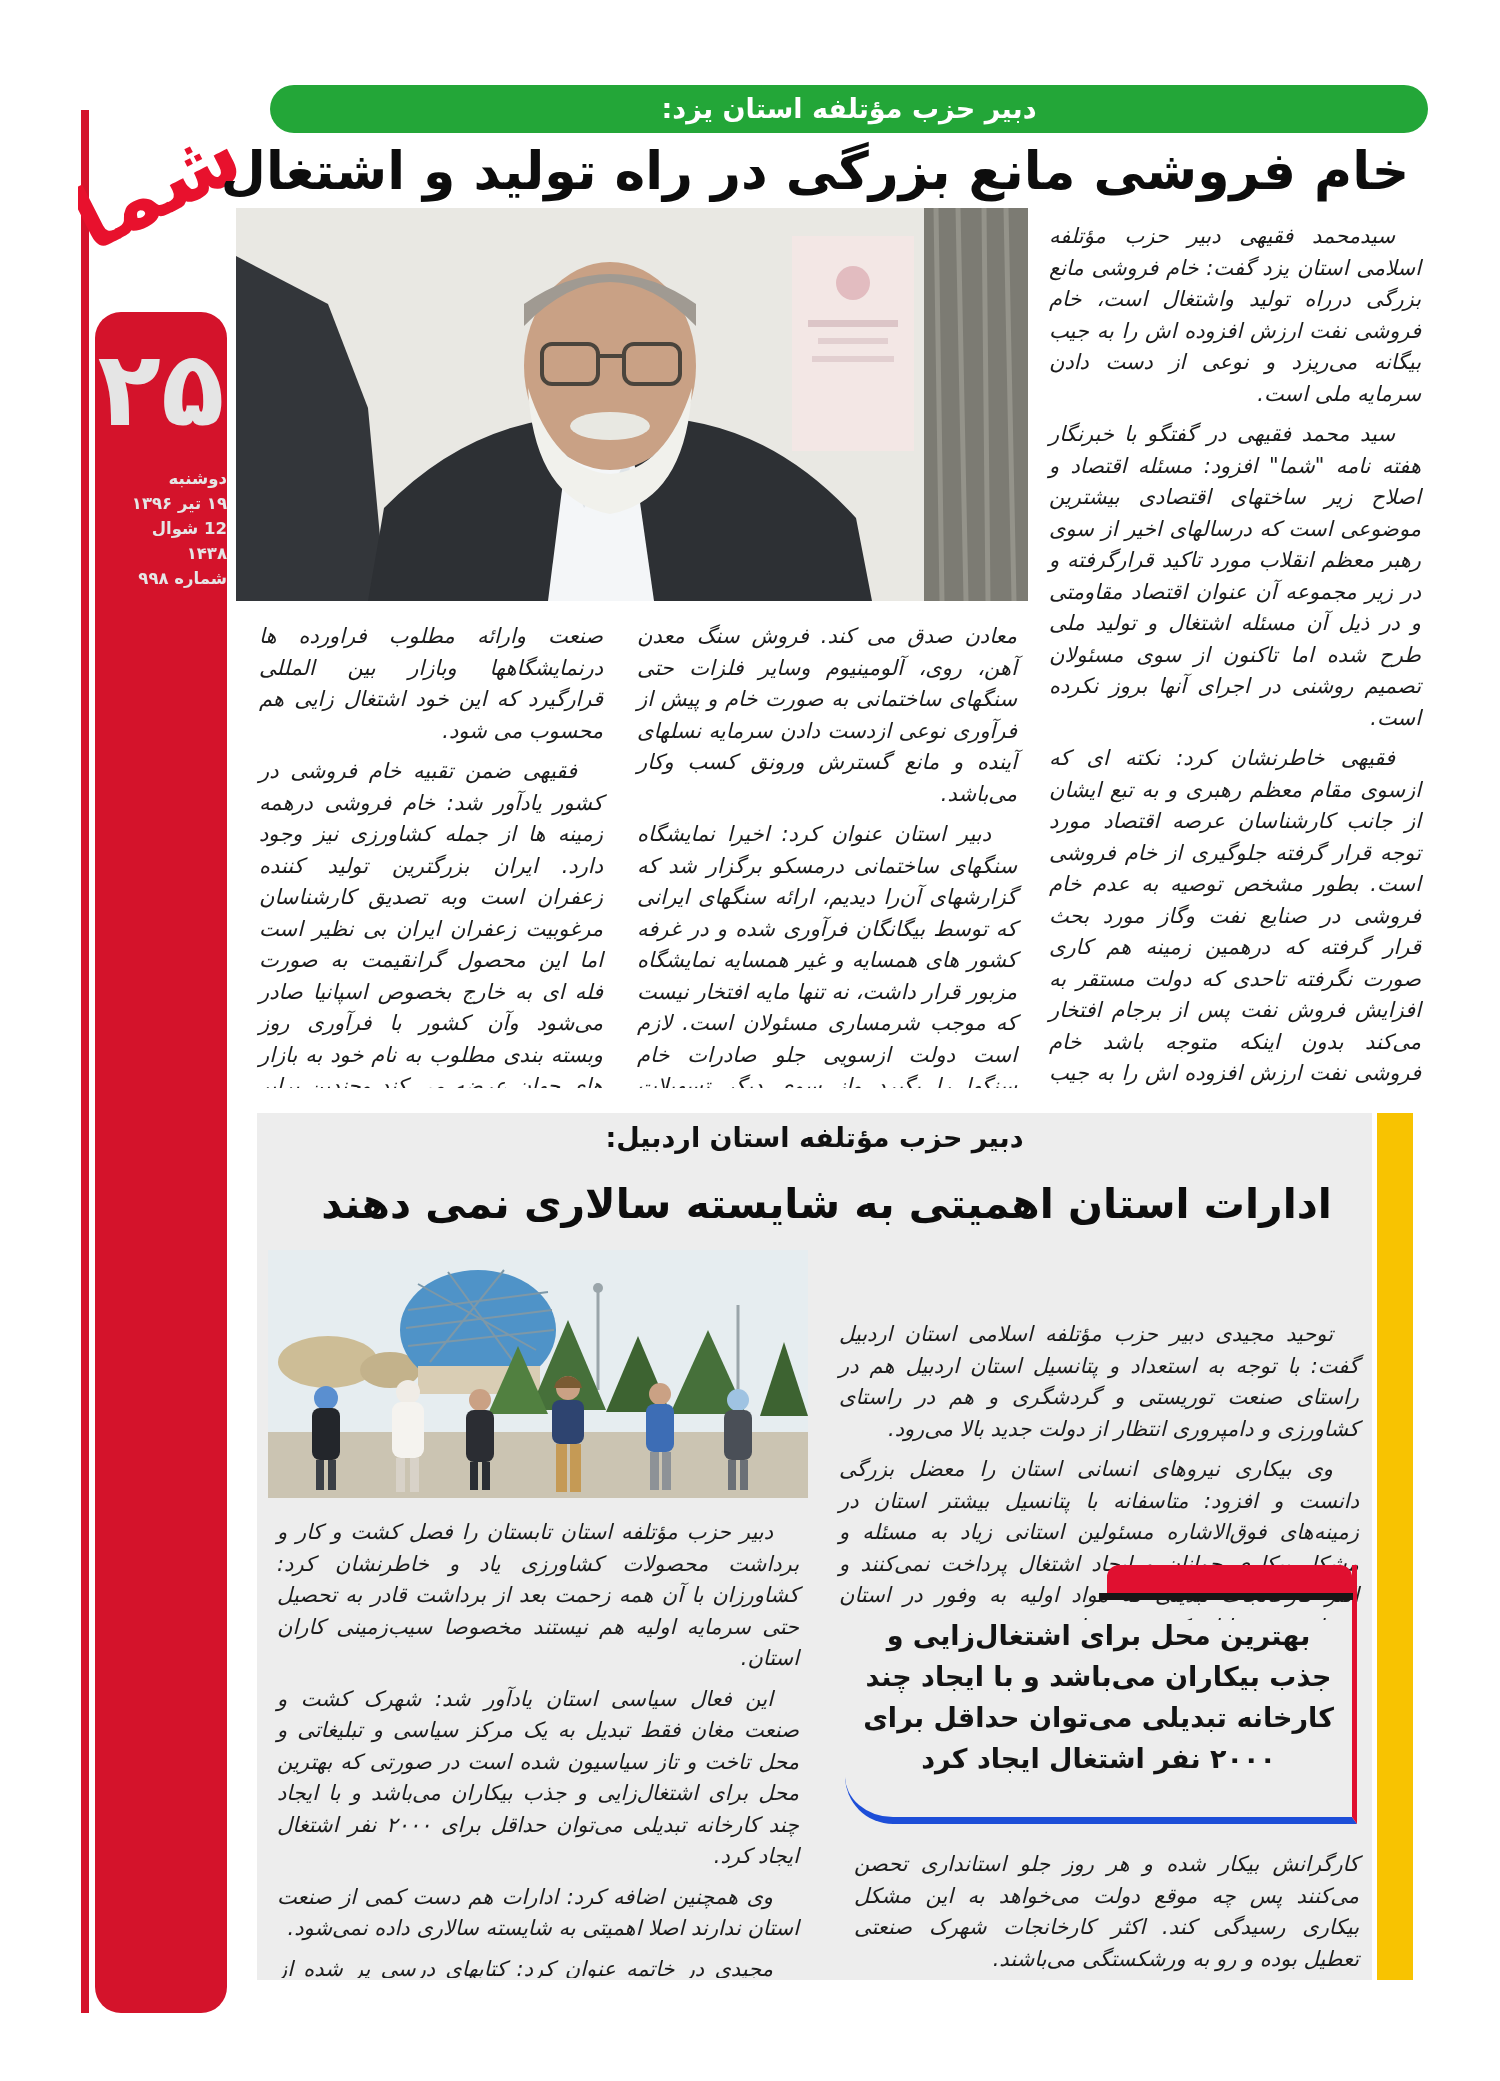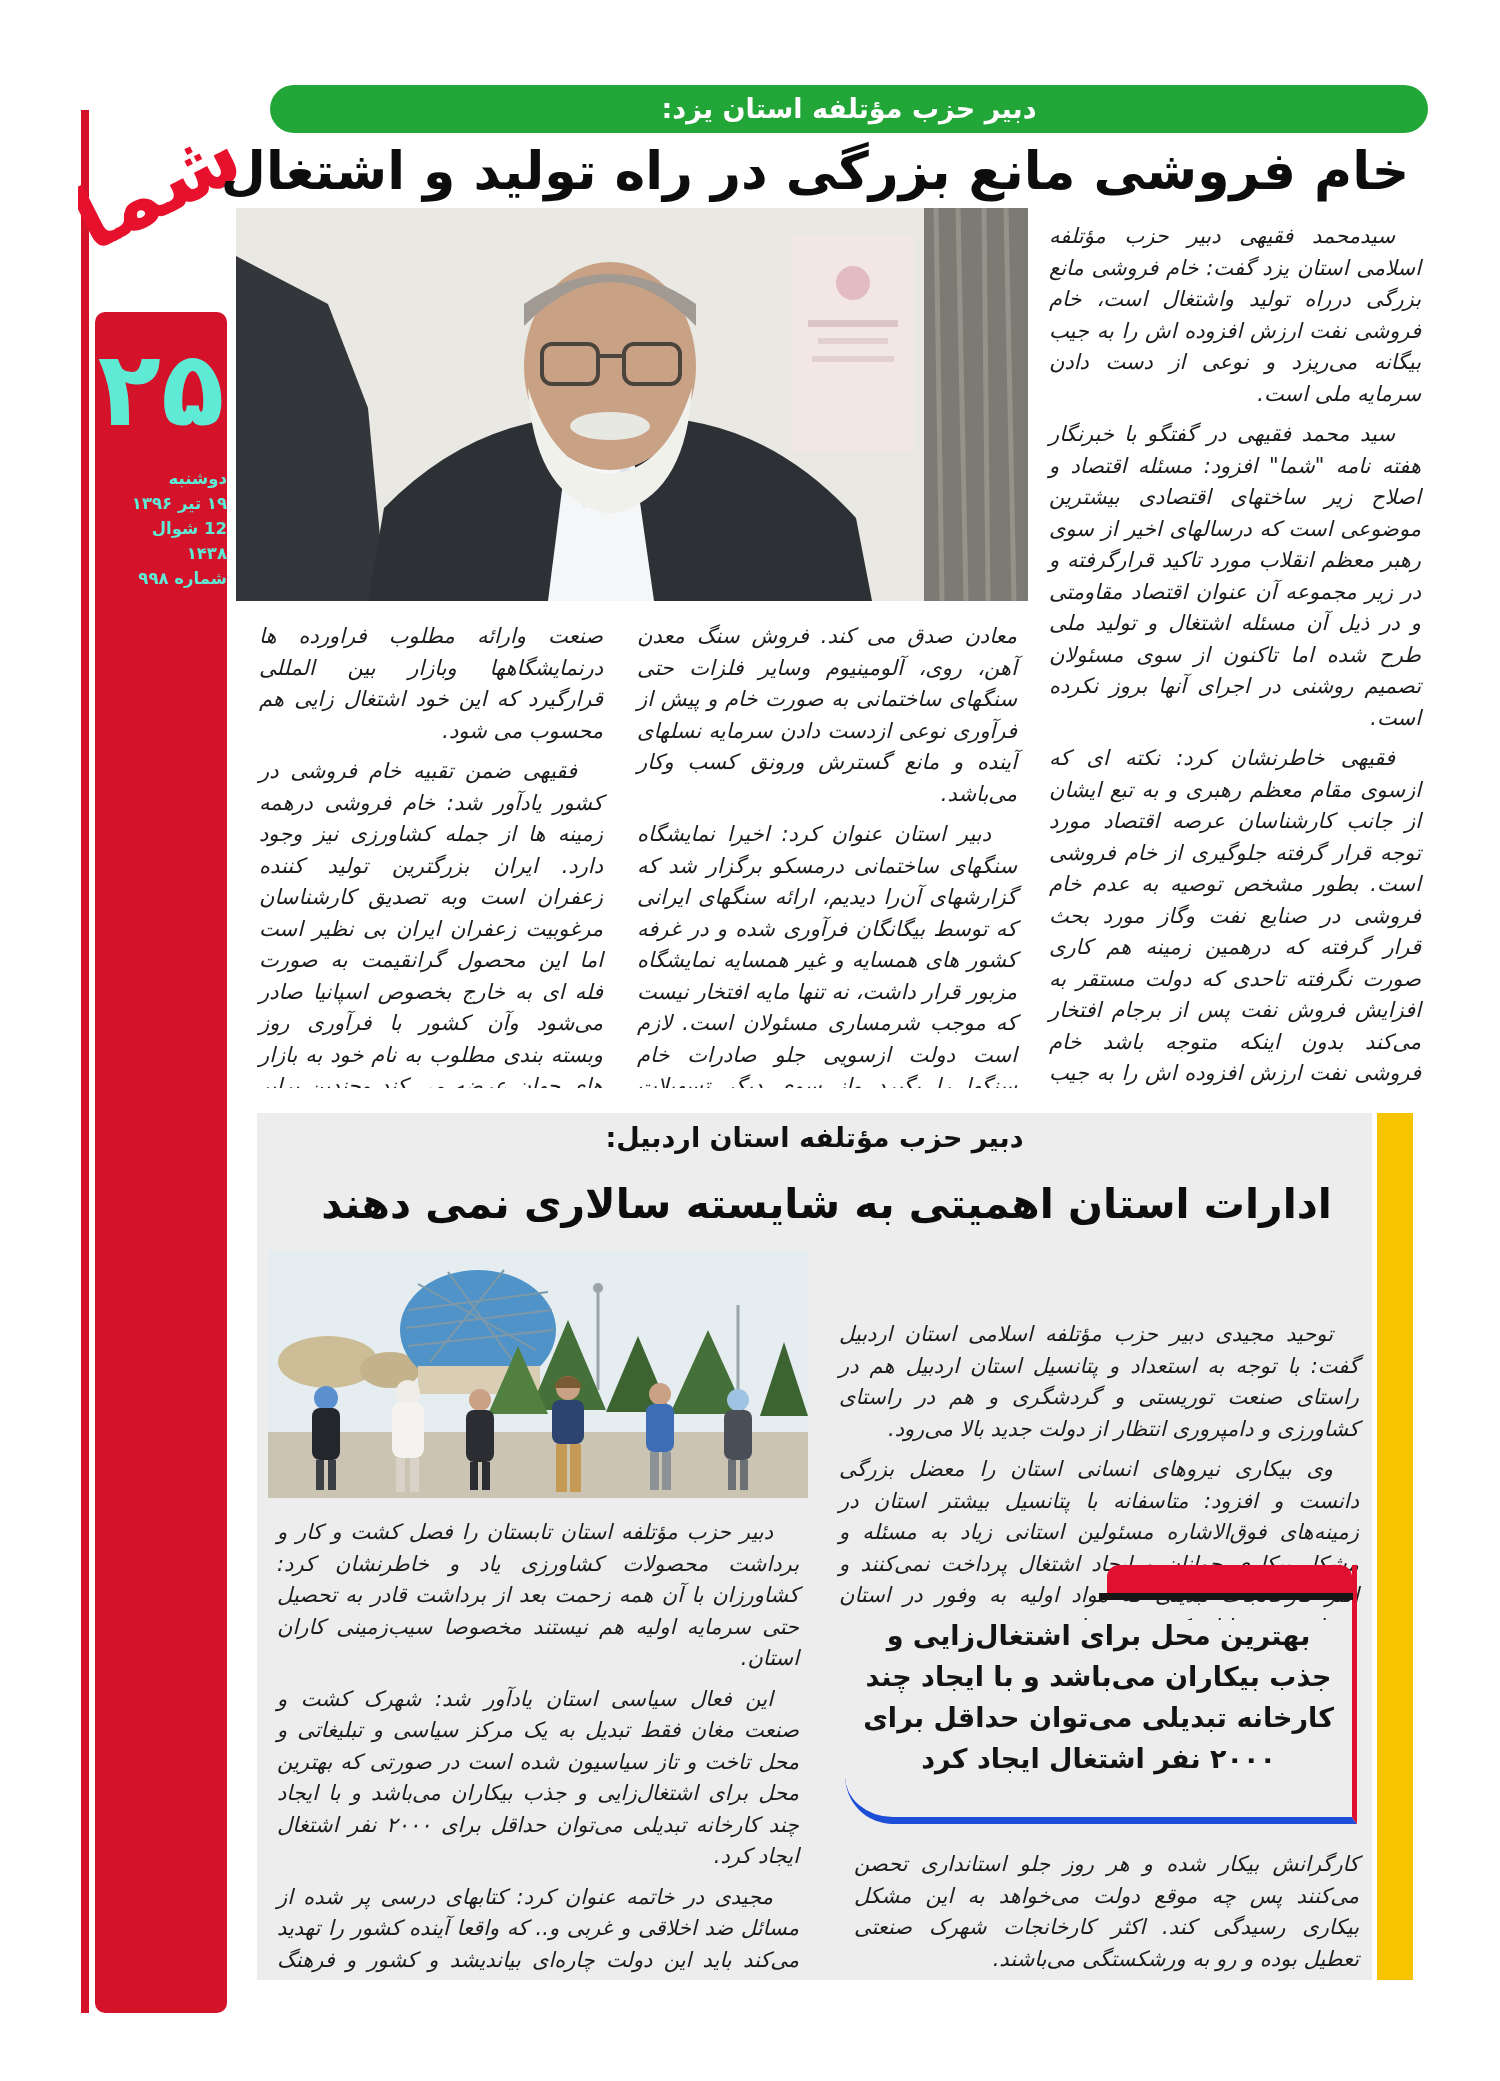--- a/index.html
+++ b/index.html
@@ -2,21 +2,21 @@
 <html lang="fa"><head>
 <meta charset="utf-8">
 <style>
   html,body{margin:0;padding:0;background:#ffffff;}
   .page{position:relative;width:1500px;height:2081px;background:#ffffff;overflow:hidden;
         font-family:"DejaVu Sans",sans-serif;direction:rtl;}
   .abs{position:absolute;}
   
   .thin-strip{left:81px;top:110px;width:8px;height:1903px;background:#d4132b;}
   .logo-wrap{left:78px;top:66px;width:160px;height:248px;}
-  .red-column{left:95px;top:312px;width:132px;height:1701px;background:#d4132b;border-radius:10px;color:#5eead4;}
+  .red-column{left:95px;top:312px;width:132px;height:1701px;background:#d4132b;border-radius:26px;color:#e5e5e5;}
   .page-num{margin-top:2px;text-align:center;font-size:104px;font-weight:bold;line-height:150px;}
   .dates{margin-top:2px;text-align:right;font-size:16.5px;font-weight:bold;line-height:25px;padding-left:13px;}
   
   .kicker-bar{left:270px;top:85px;width:1158px;height:48px;background:#23a638;border-radius:24px;
               color:#ffffff;font-size:27px;font-weight:bold;text-align:center;line-height:48px;}
   .headline1{left:200px;top:134px;width:1230px;height:76px;margin:0;color:#0d0d0d;
              font-size:52px;font-weight:900;text-align:center;line-height:74px;}
   .photo{overflow:hidden;}
   .photo1{left:236px;top:208px;width:792px;height:393px;}
   .col{text-align:justify;font-size:21px;line-height:31.5px;color:#1c1c1c;overflow:hidden;}
@@ -176,16 +176,17 @@
     <div class="quote-text">بهترین محل برای اشتغال‌زایی و جذب بیکاران می‌باشد و با ایجاد چند کارخانه تبدیلی می‌توان حداقل برای ۲۰۰۰ نفر اشتغال ایجاد کرد</div>
   </div>
 
   <div class="abs col after-quote">
     <p class="cont">کارگرانش بیکار شده و هر روز جلو استانداری تحصن می‌کنند پس چه موقع دولت می‌خواهد به این مشکل بیکاری رسیدگی کند. اکثر کارخانجات شهرک صنعتی تعطیل بوده و رو به ورشکستگی می‌باشند.</p>
   </div>
 
   <div class="abs col col-l2">
     <p>دبیر حزب مؤتلفه استان تابستان را فصل کشت و کار و برداشت محصولات کشاورزی یاد و خاطرنشان کرد: کشاورزان با آن همه زحمت بعد از برداشت قادر به تحصیل حتی سرمایه اولیه هم نیستند مخصوصا سیب‌زمینی کاران استان.</p>
     <p>این فعال سیاسی استان یادآور شد: شهرک کشت و صنعت مغان فقط تبدیل به یک مرکز سیاسی و تبلیغاتی و محل تاخت و تاز سیاسیون شده است در صورتی که بهترین محل برای اشتغال‌زایی و جذب بیکاران می‌باشد و با ایجاد چند کارخانه تبدیلی می‌توان حداقل برای ۲۰۰۰ نفر اشتغال ایجاد کرد.</p>
+    <p>وی همچنین اضافه کرد: ادارات هم دست کمی از صنعت استان ندارند اصلا اهمیتی به شایسته سالاری داده نمی‌شود.</p>
     <p>مجیدی در خاتمه عنوان کرد: کتابهای درسی پر شده از مسائل ضد اخلاقی و غربی و.. که واقعا آینده کشور را تهدید می‌کند باید این دولت چاره‌ای بیاندیشد و کشور و فرهنگ کشور را از این وضعیت نجات دهد.</p>
   </div>
 
 </div>
 
 </body></html>

